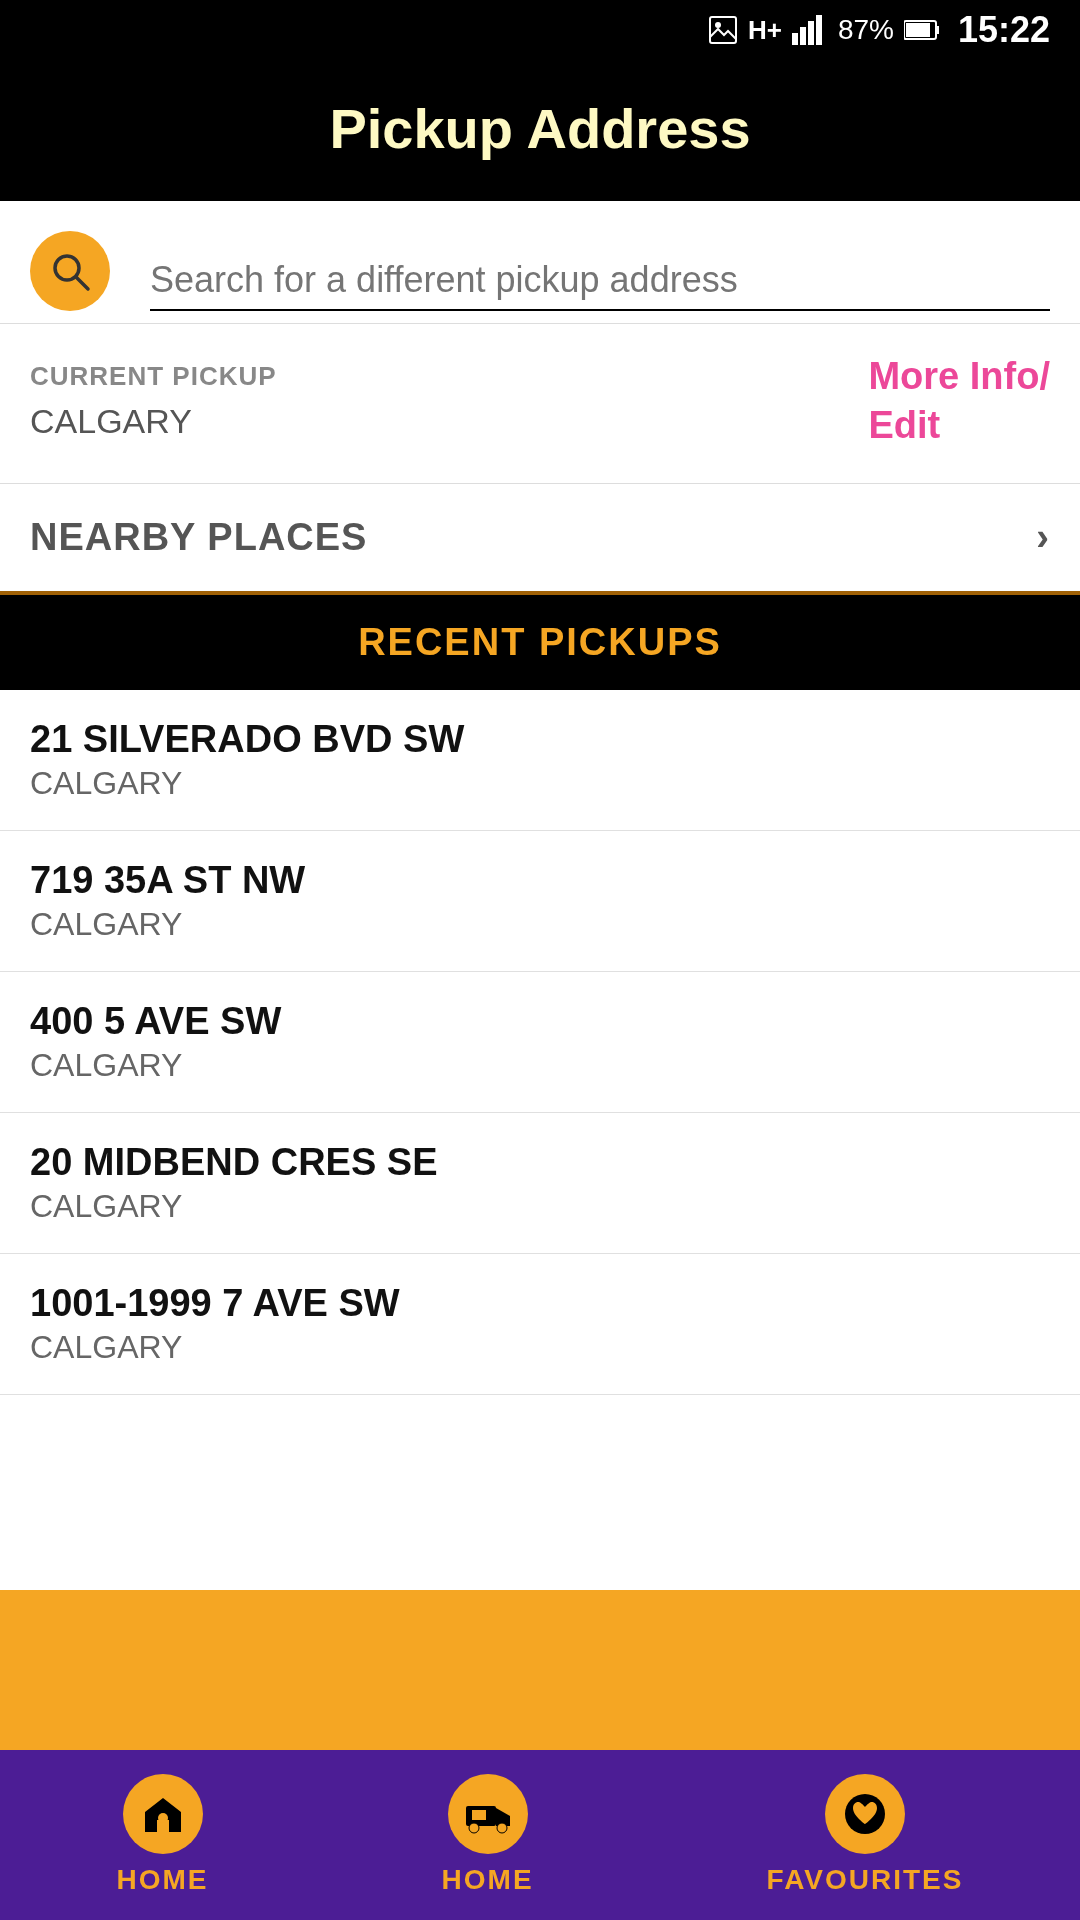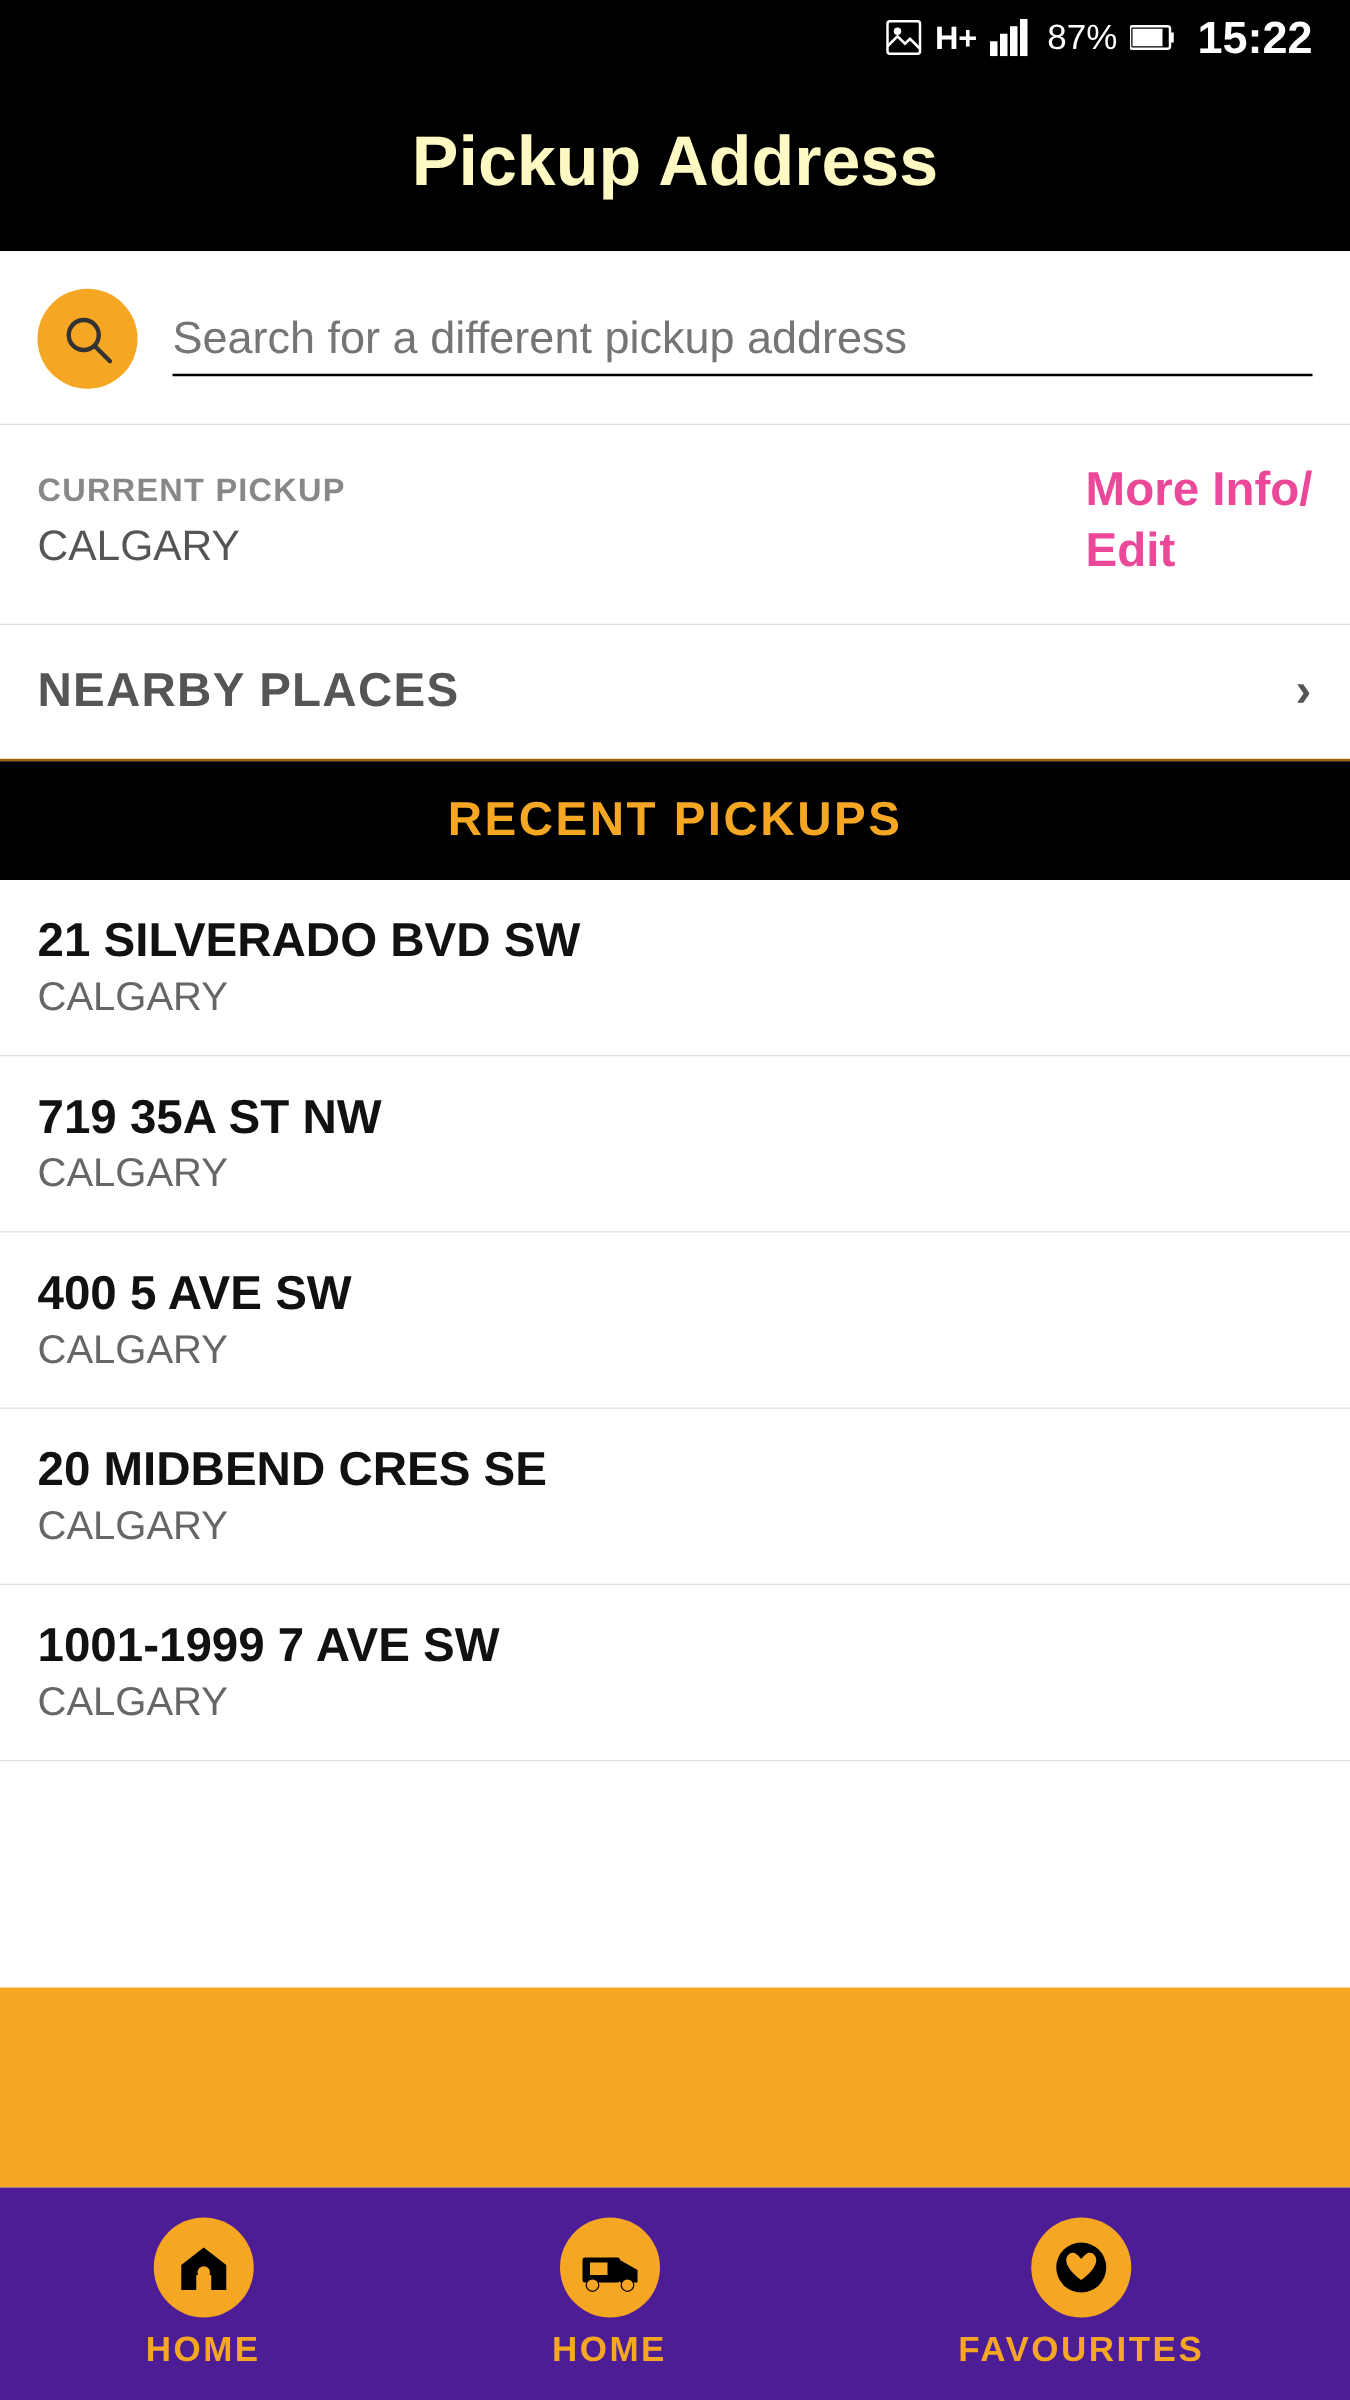--- a/index.html
+++ b/index.html
@@ -46,24 +46,24 @@
       flex-shrink: 0;
     }
     .header h1 {
       font-size: 56px;
       font-weight: bold;
     }
 
     
     .search-bar {
       background: #fff;
-      padding: 30px 30px 28px;
-      display: flex;
-      align-items: center;
-      gap: 28px;
+      padding: 30px 30px 12px;
+      display: flex;
+      align-items: flex-end;
+      gap: 40px;
       border-bottom: 1px solid #ddd;
       flex-shrink: 0;
     }
     .search-icon-btn {
       width: 80px;
       height: 80px;
       background: #f5a623;
       border-radius: 50%;
       display: flex;
       align-items: center;
@@ -118,21 +118,21 @@
       color: #ec4899;
       font-size: 38px;
       font-weight: bold;
       line-height: 1.3;
       cursor: pointer;
     }
 
     
     .nearby-places {
       padding: 32px 30px;
-      border-bottom: 2px solid #a16207;
+      border-bottom: 4px solid #a16207;
       display: flex;
       align-items: center;
       justify-content: space-between;
       cursor: pointer;
       flex-shrink: 0;
       gap: 29px;
     }
     .nearby-places span {
       font-size: 38px;
       font-weight: bold;

